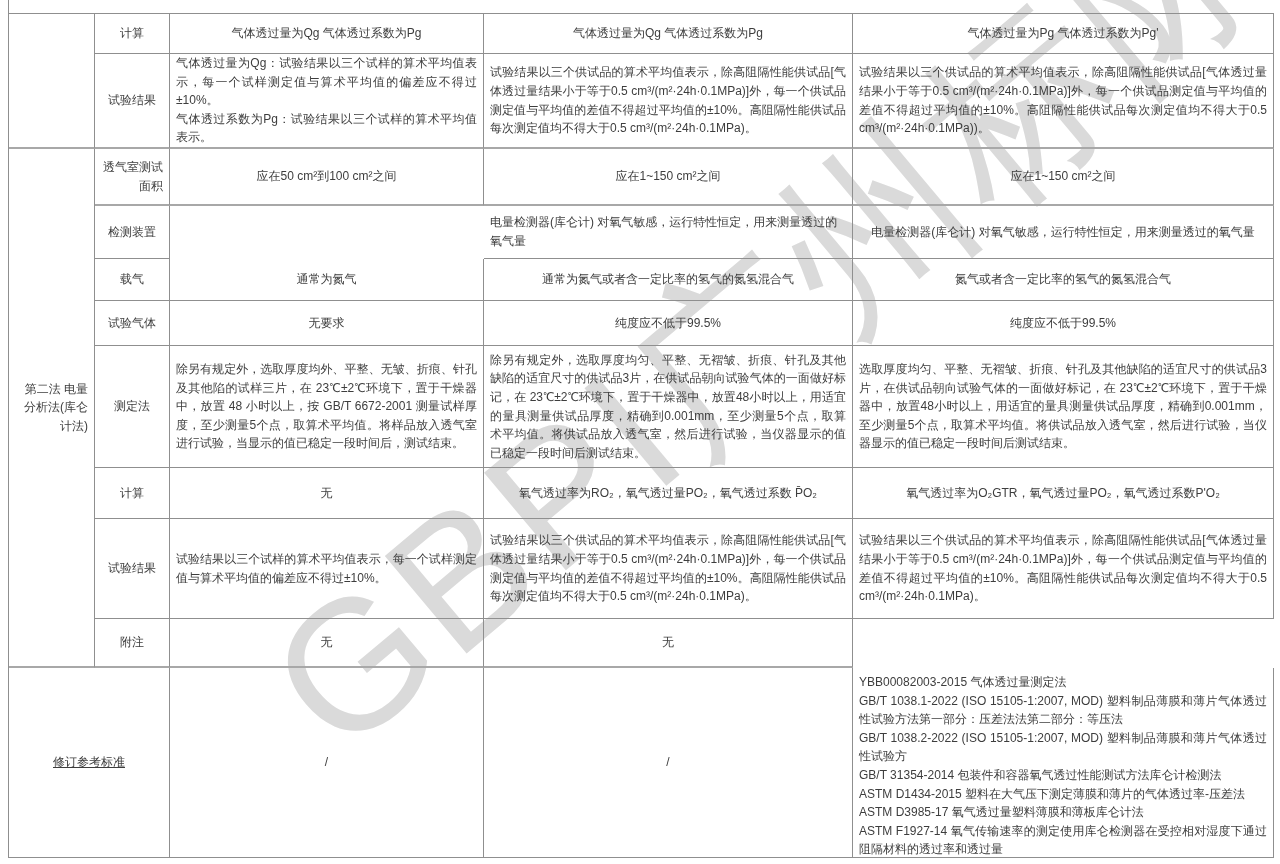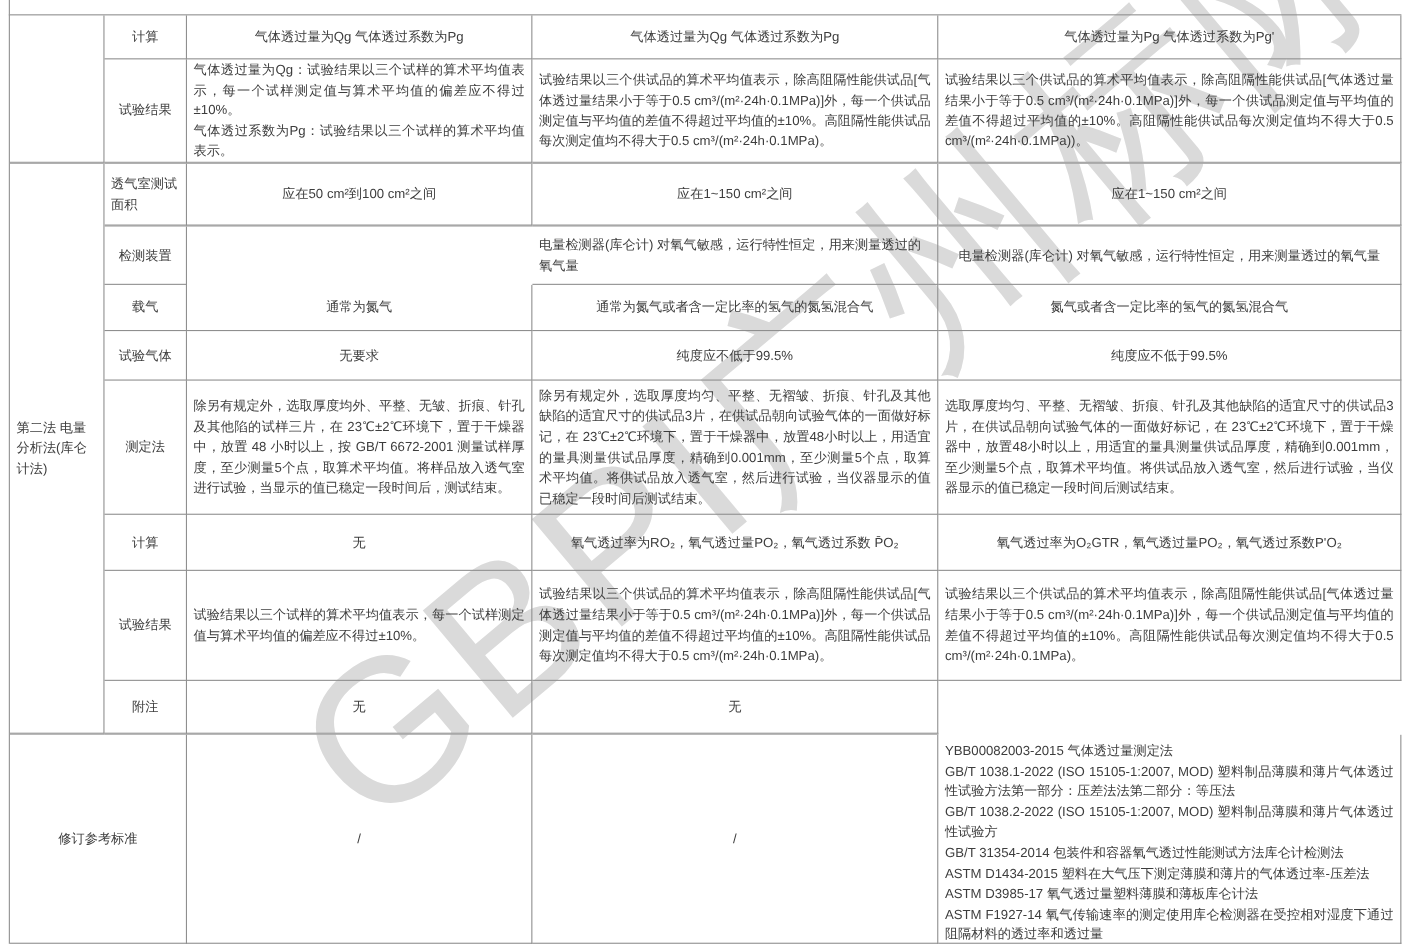--- a/index.html
+++ b/index.html
@@ -34,24 +34,24 @@
     border-right: 1px solid #8f8f8f; border-bottom: 1px solid #8f8f8f;
     color: #3d3d3d; font-size: 12px; line-height: 1.55;
     display: flex; align-items: center; justify-content: center;
     overflow: hidden; padding: 3px 6px;
   }
   .cell .txt { white-space: pre-line; }
   .c-center { }
   .c-left { justify-content: flex-start; text-align: justify; }
   .c-left .txt { width: 100%; }
   .sec-b { border-bottom: 2px solid #a8a8a8; }
-  .lab { text-align: left; }
+  .lab { text-align: right; }
   .a-top   { grid-column: 1; grid-row: 1 / 3; }
   .a-mid   { grid-column: 1; grid-row: 3 / 11; }
-  .ab-bot  { grid-column: 1 / 3; grid-row: 11; }
+  .ab-bot  { grid-column: 1 / 3; grid-row: 11; text-decoration: underline; }
   .std-cell { align-items: flex-start; padding-top: 5px; }
 </style>
 </head>
 <body>
 
 <div id="page">
 
   <div class="big-watermark">GBPI广州标际</div>
   <div class="top-left-stub"></div>
 

